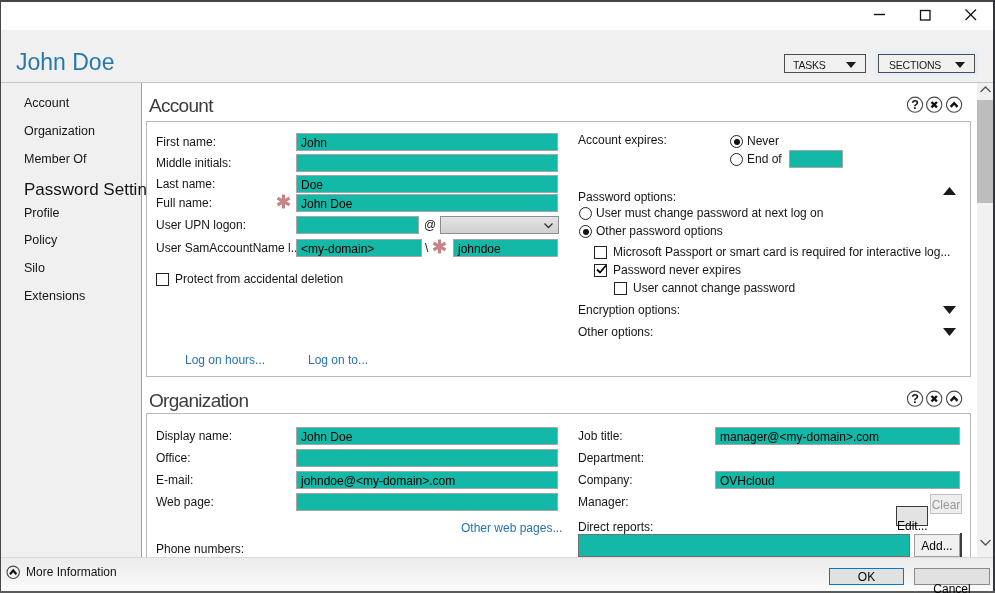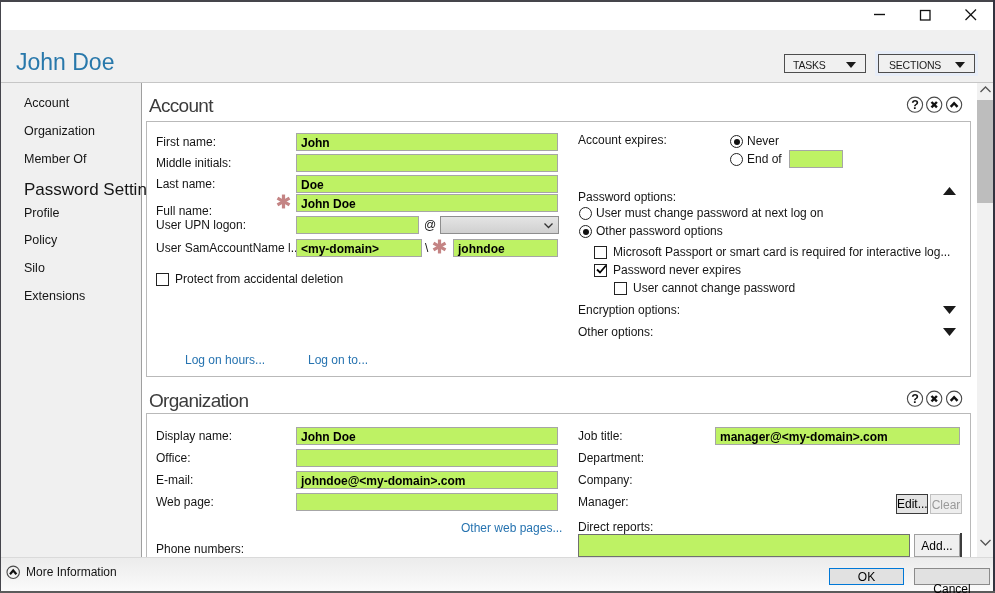--- a/index.html
+++ b/index.html
@@ -1,22 +1,22 @@
 <!DOCTYPE html>
 <html><head>
 <meta charset="utf-8">
 <style>
   * { margin:0; padding:0; box-sizing:border-box; }
   html,body { width:995px; height:593px; overflow:hidden; background:#fff;
     font-family:"Liberation Sans", sans-serif; }
   .abs { position:absolute; }
   #win { position:relative; width:995px; height:593px; background:#fff; }
   .lbl { position:absolute; font-size:12px; color:#151515; white-space:nowrap; }
-  .inp { position:absolute; background:#bef264; border:1px solid #a6a6a6;
-    font-size:12px; color:#000; padding:2px 4px 0 4px; white-space:nowrap; overflow:hidden;font-weight:bold; }
+  .inp { position:absolute; background:#14b8a6; border:1px solid #a6a6a6;
+    font-size:12px; color:#000; padding:2px 4px 0 4px; white-space:nowrap; overflow:hidden; }
   .link { position:absolute; font-size:12px; color:#2673b0; white-space:nowrap; }
   .cb { position:absolute; width:13px; height:13px; background:#fff; border:1px solid #222; }
   .radio { position:absolute; width:13px; height:13px; background:#fff; border:1px solid #222; border-radius:50%; }
   .radio.sel::after { content:""; position:absolute; left:2.5px; top:2.5px; width:6px; height:6px;
     background:#111; border-radius:50%; }
   .sechdr { position:absolute; font-size:19px; letter-spacing:-0.7px; color:#3c3c3c; }
   .secbox { position:absolute; background:#fff; border:1px solid #b9b9b9; }
   .btn { position:absolute; background:#e3e3e3; border:1px solid #8c8c8c; font-size:12px;
     color:#000; text-align:center; }
 </style>
@@ -76,21 +76,21 @@
     <polyline points="50.7,16.9 54.1,13.2 57.5,16.9" fill="none" stroke="#111" stroke-width="2.4"></polyline>
   </svg>
   <div class="secbox" style="left:146px;top:121px;width:825px;height:256px;"></div>
 
   <div class="lbl" style="left:156px;top:135px;">First name:</div>
   <div class="inp" style="left:296px;top:133px;width:262px;height:18px;">John</div>
   <div class="lbl" style="left:156px;top:156px;">Middle initials:</div>
   <div class="inp" style="left:296px;top:154px;width:262px;height:18px;"></div>
   <div class="lbl" style="left:156px;top:176.5px;">Last name:</div>
   <div class="inp" style="left:296px;top:174.5px;width:262px;height:18px;">Doe</div>
-  <div class="lbl" style="left:156px;top:196px;margin-top:8px;">Full name:</div>
+  <div class="lbl" style="left:156px;top:196px;">Full name:</div>
   <svg class="abs" style="left:276px;top:194px;" width="15" height="15" viewBox="0 0 14 14">
     <g stroke="#c48484" stroke-width="3">
         <line x1="7" y1="0.5" x2="7" y2="13.5"></line>
         <line x1="1.4" y1="3.8" x2="12.6" y2="10.2"></line>
         <line x1="12.6" y1="3.8" x2="1.4" y2="10.2"></line>
       </g>
   </svg>
   <div class="inp" style="left:296px;top:194px;width:262px;height:18px;">John Doe</div>
   <div class="lbl" style="left:156px;top:218px;">User UPN logon:</div>
   <div class="inp" style="left:296px;top:216px;width:123px;height:18px;"></div>
@@ -169,22 +169,23 @@
   <div class="inp" style="left:296px;top:471px;width:262px;height:18px;">johndoe@&lt;my-domain&gt;.com</div>
   <div class="lbl" style="left:156px;top:495px;">Web page:</div>
   <div class="inp" style="left:296px;top:493px;width:262px;height:18px;"></div>
   <div class="link" style="left:461px;top:521px;">Other web pages...</div>
   <div class="lbl" style="left:156px;top:542px;">Phone numbers:</div>
 
   <div class="lbl" style="left:578px;top:429px;">Job title:</div>
   <div class="inp" style="left:715px;top:427px;width:245px;height:18px;">manager@&lt;my-domain&gt;.com</div>
   <div class="lbl" style="left:578px;top:451px;">Department:</div>
   <div class="lbl" style="left:578px;top:473px;">Company:</div>
+  <div class="inp" style="left:715px;top:471px;width:245px;height:18px;">OVHcloud</div>
   <div class="lbl" style="left:578px;top:495px;">Manager:</div>
-  <div class="btn" style="left:896px;top:494px;width:32px;height:20px;border:1.5px solid #3a3a3a;padding-top:2px;">Edit...</div>
+  <div class="btn" style="left:896px;top:506px;width:32px;height:20px;border:1.5px solid #3a3a3a;padding-top:12px;">Edit...</div>
   <div class="btn" style="left:930px;top:494px;width:32px;height:20px;border-color:#c0c0c0;color:#9a9a9a;background:#eeeeee;padding-top:2.5px;">Clear</div>
   <div class="lbl" style="left:578px;top:519.5px;">Direct reports:</div>
   <div class="inp" style="left:578px;top:533.5px;width:332px;height:23px;border-color:#707070;"></div>
   <div class="btn" style="left:914px;top:534px;width:46px;height:23px;padding-top:4px;border-color:#a0a0a0;background:#f0f0f0;">Add...</div>
   <div class="abs" style="left:960px;top:533px;width:2px;height:24px;background:#3c3c3c;"></div>
 
   <div class="abs" style="left:977px;top:83px;width:16px;height:474px;background:#f1f1f1;"></div>
   <svg class="abs" style="left:980px;top:86px;" width="11" height="8">
       <polyline points="0.5,6 5.5,1 10.5,6" fill="none" stroke="#555" stroke-width="1.3"></polyline>
     </svg>

